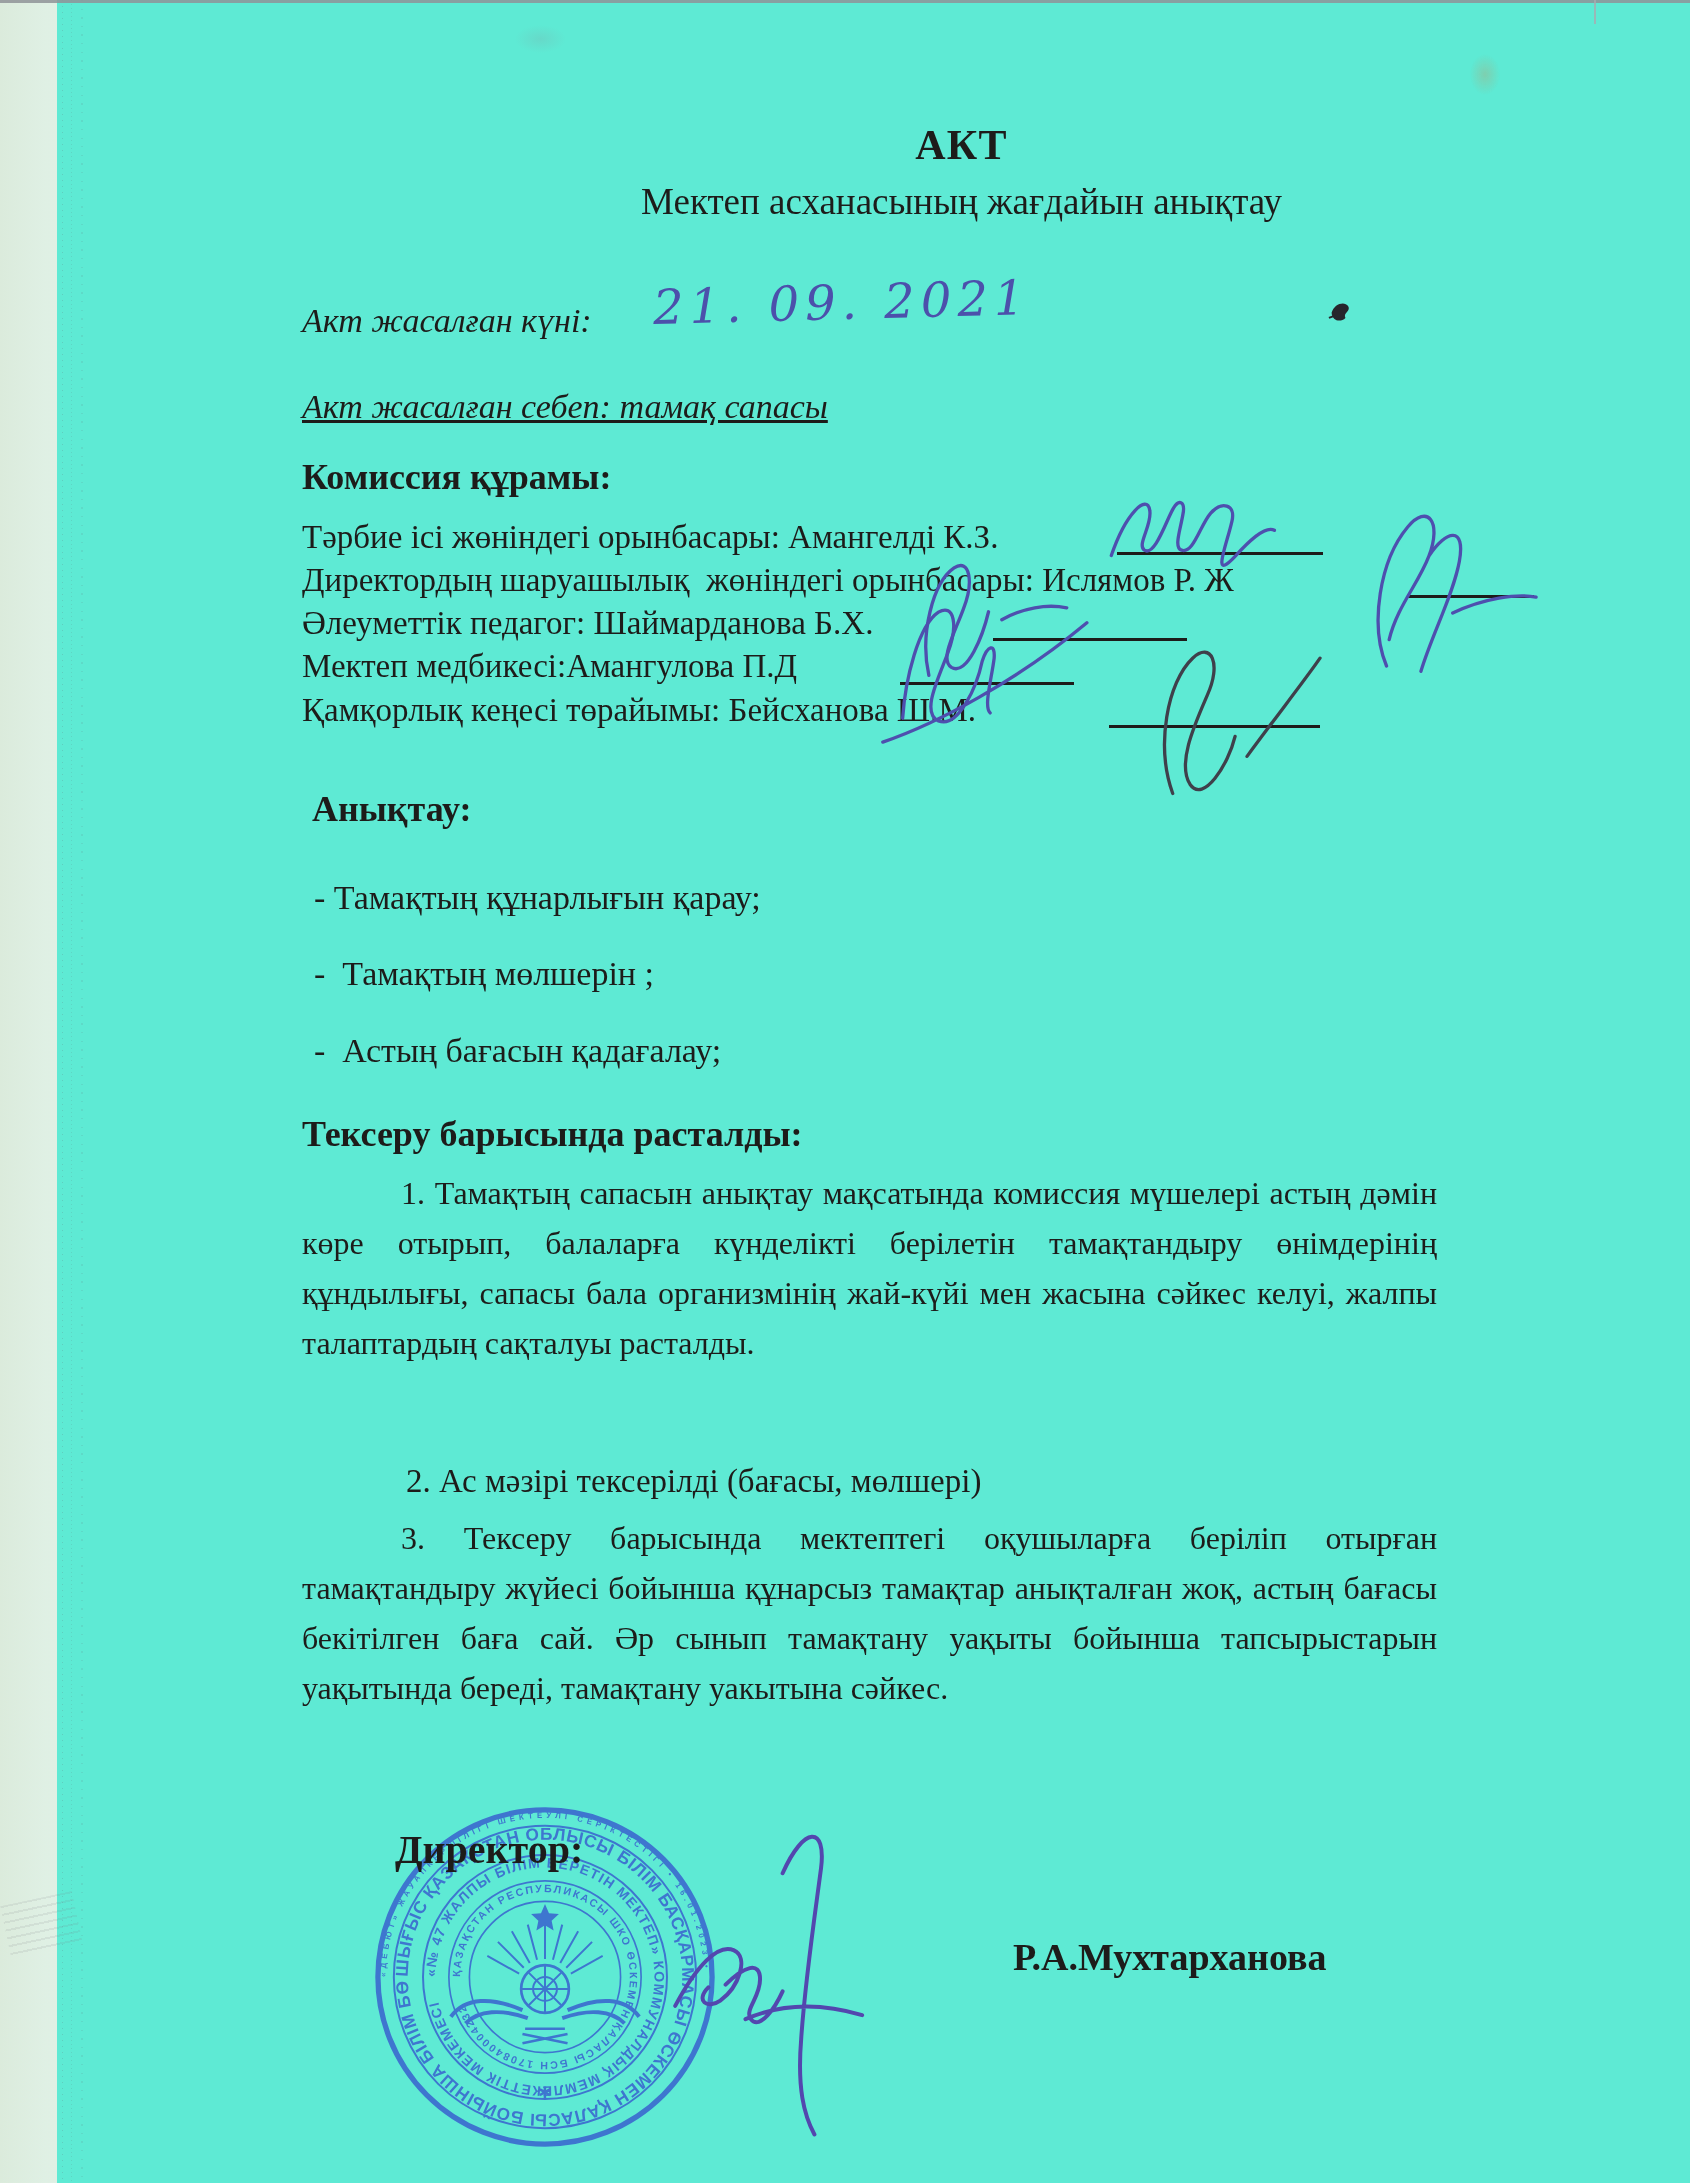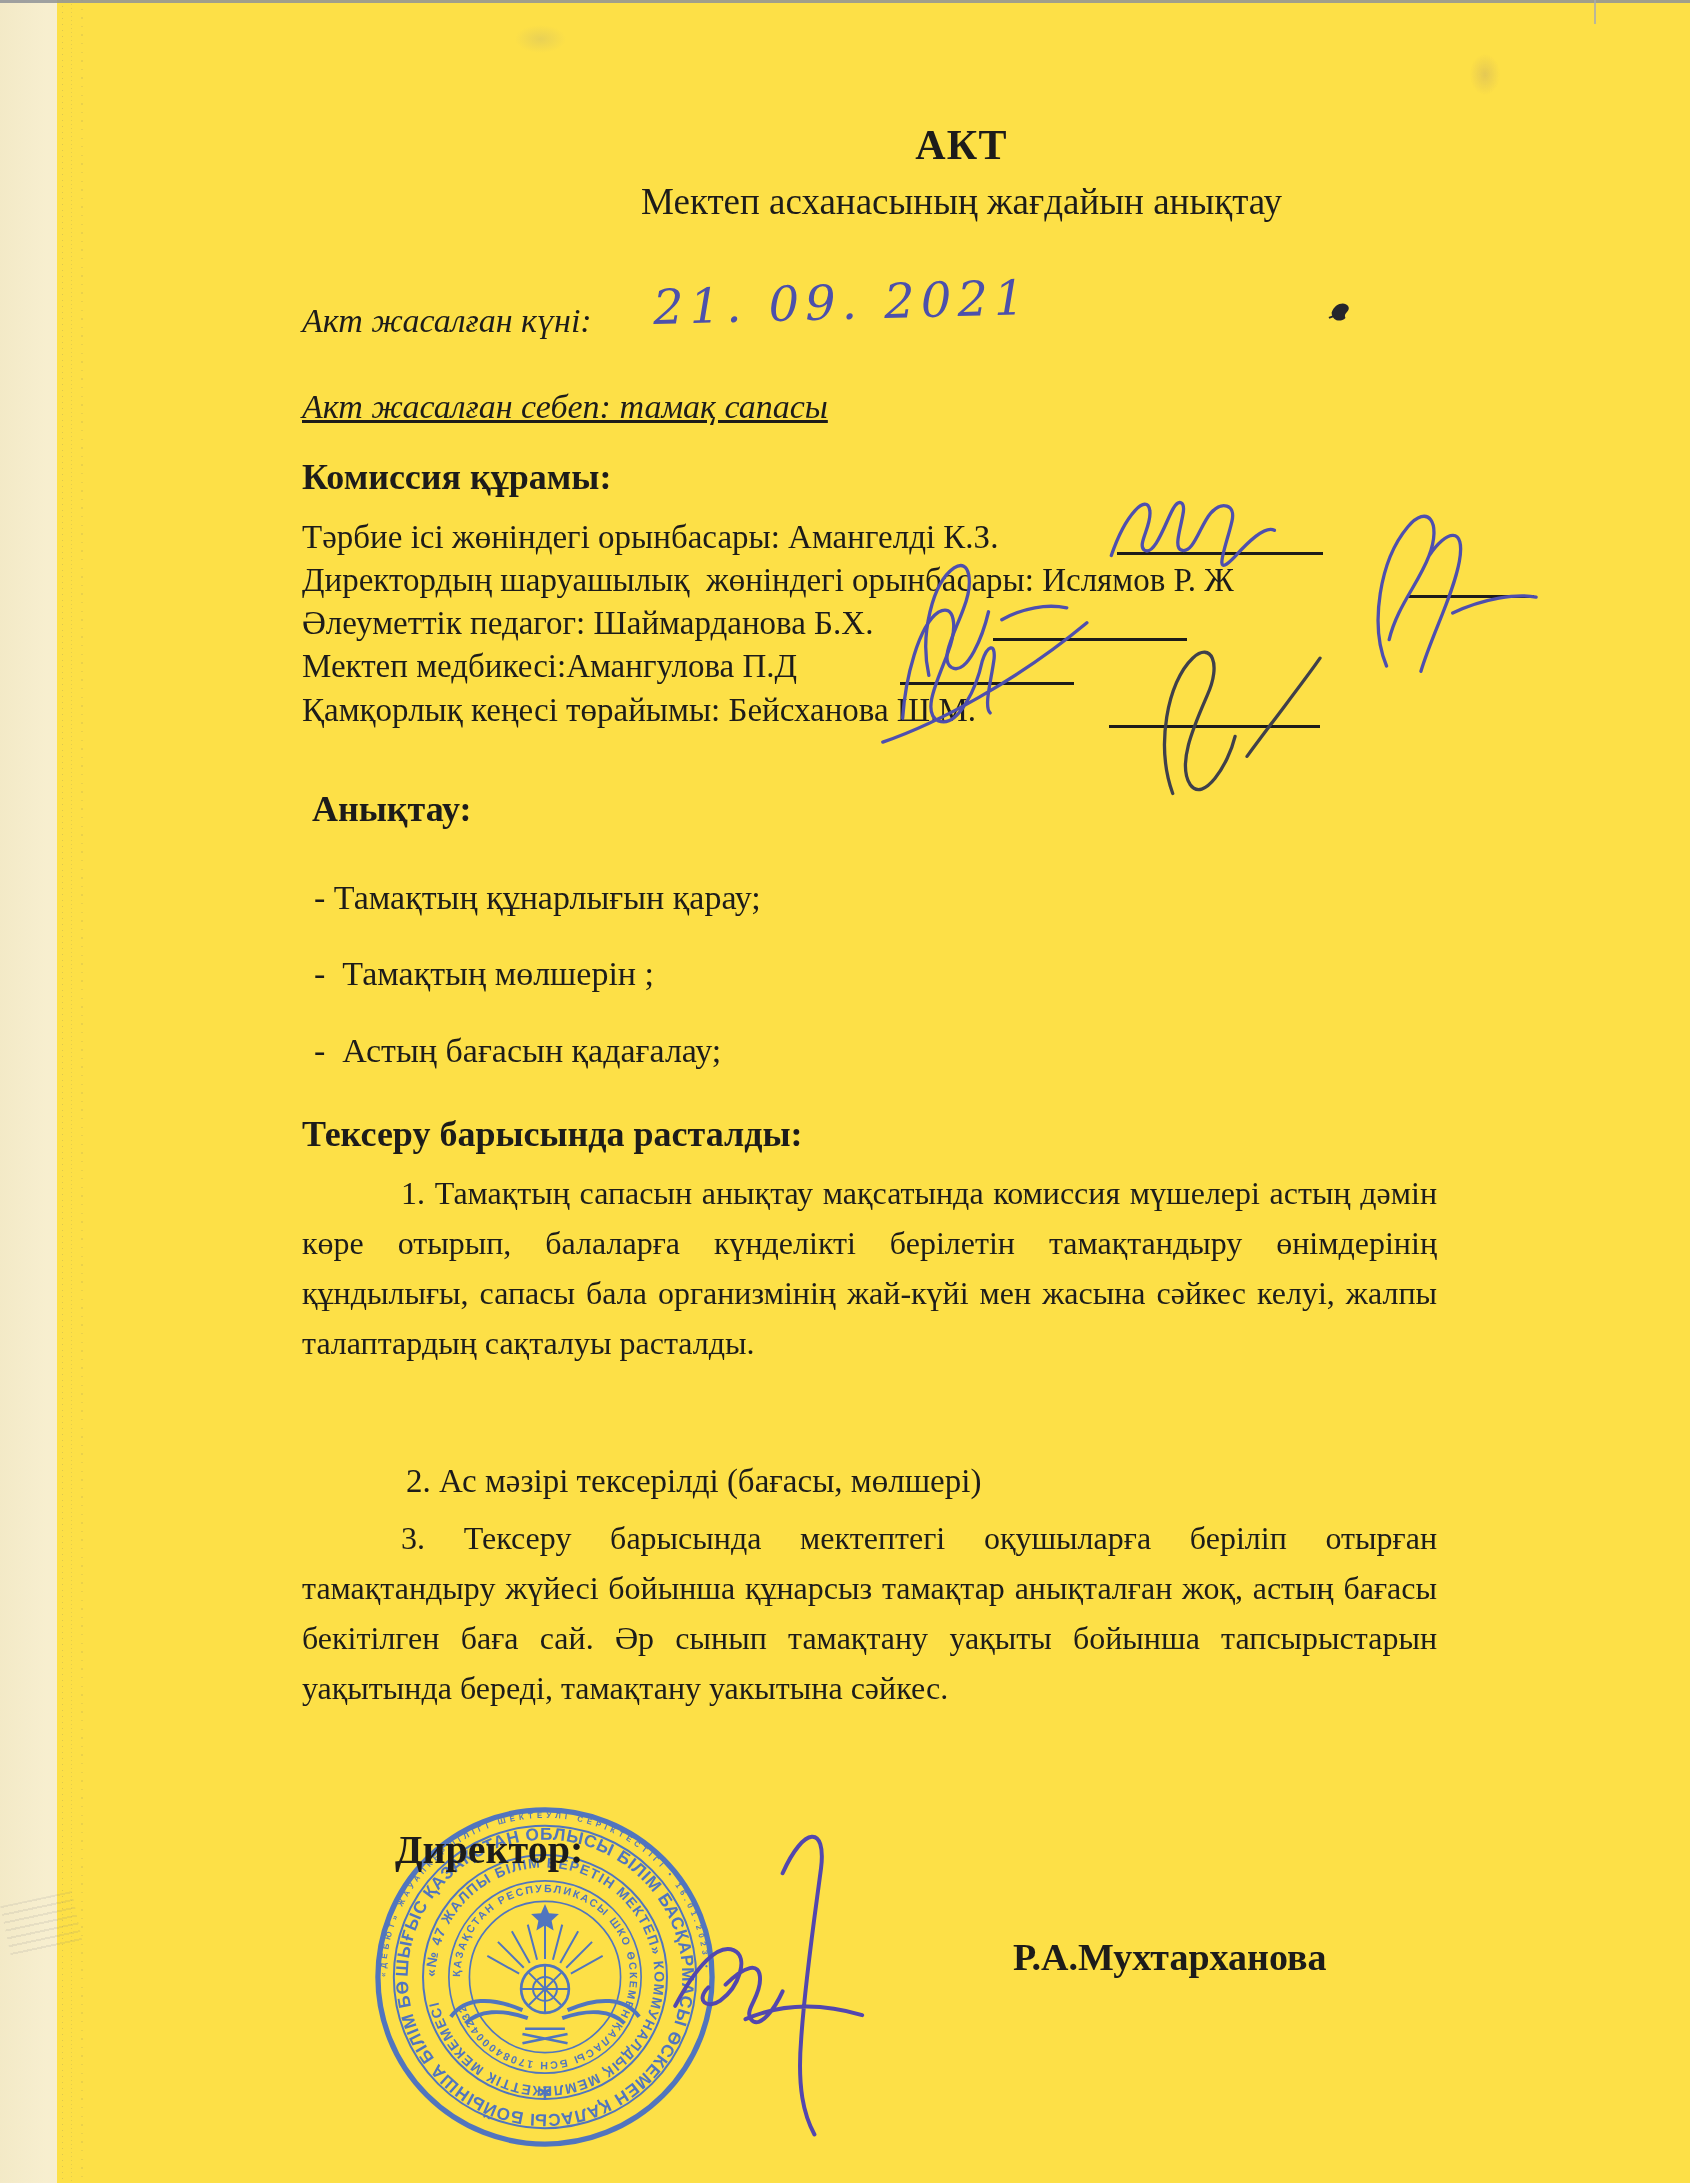--- a/index.html
+++ b/index.html
@@ -1,20 +1,20 @@
 <!DOCTYPE html>
 <html style="font-size:10.6px"><head>
 <meta charset="utf-8">
 <style>
   html,body{margin:0;padding:0;}
   body{background:#e9e7e3;}
   .page{
     position:relative;
     width:1691px;height:2183px;
-    background:#fde047;
+    background:#5eead4;
     overflow:hidden;
     font-family:"Liberation Serif", serif;
     color:#1d1c1a;
   }
   
   .margin-tint{position:absolute;left:0;top:0;width:57px;height:100%;
     background:linear-gradient(90deg,#f1ebdd 0%,#f6f1e7 80%);opacity:.85;}
   .left-band{position:absolute;left:58px;top:0;width:28px;height:100%;opacity:.55;
     background-image:
       repeating-linear-gradient(180deg, rgba(95,100,112,.38) 0 1.3px, transparent 1.3px 6px),

